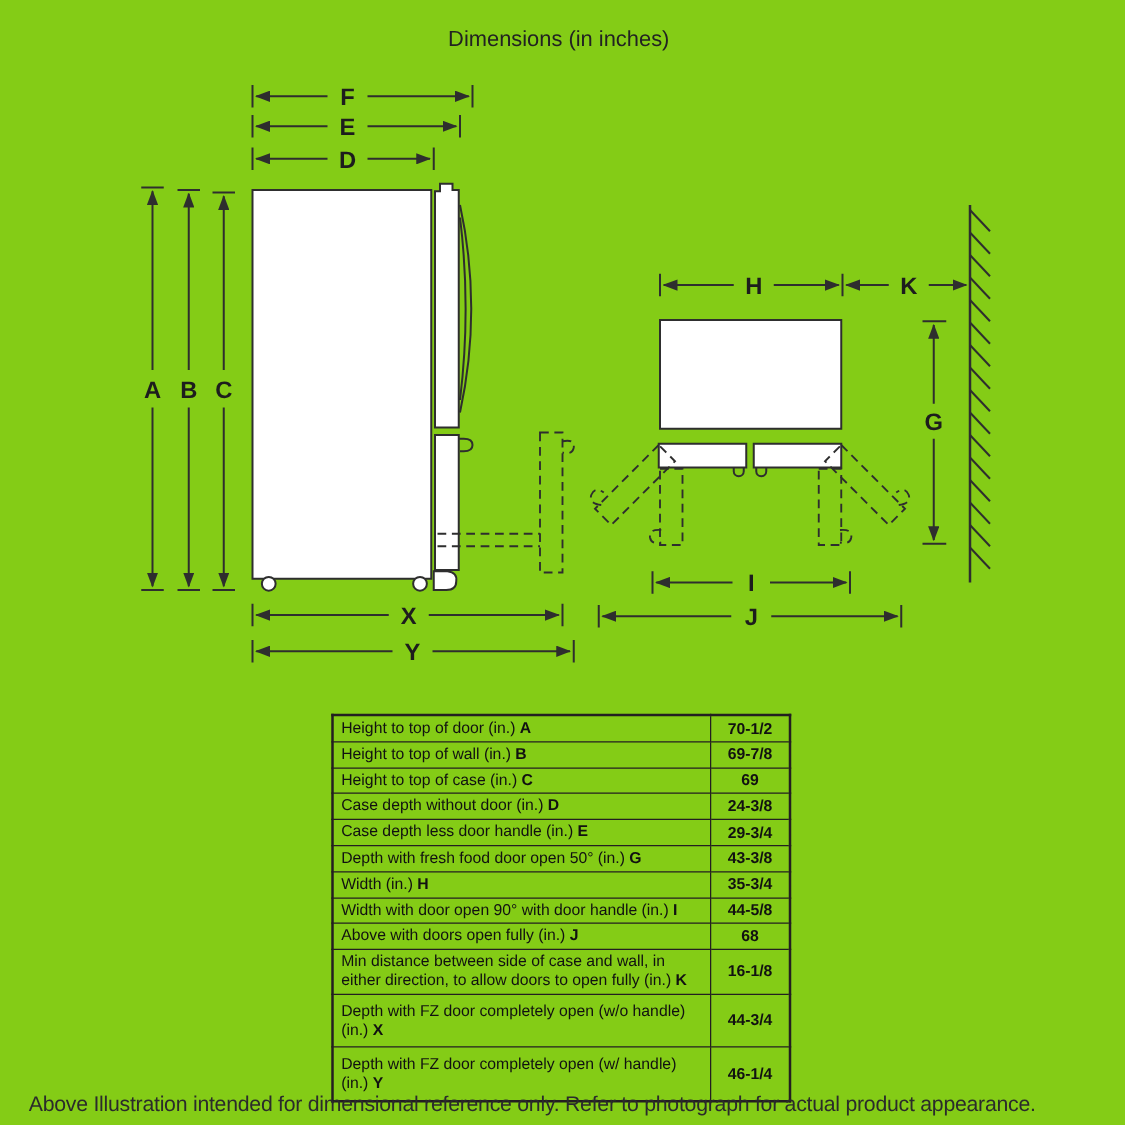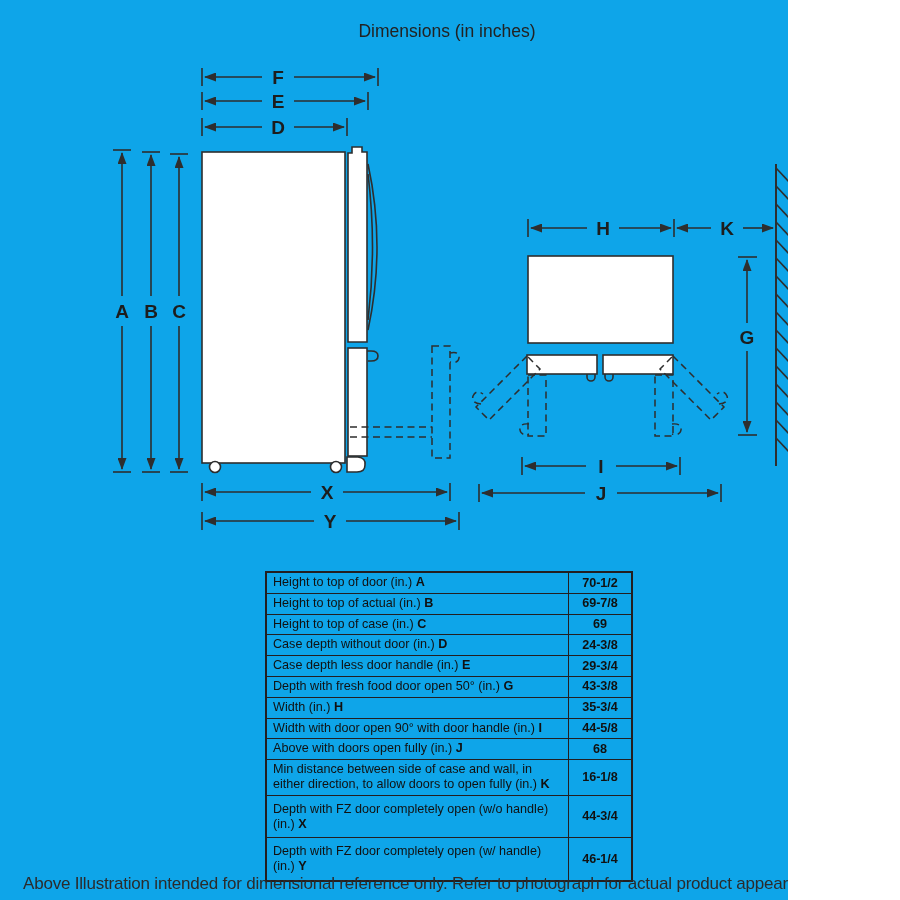--- a/index.html
+++ b/index.html
@@ -1,16 +1,16 @@
 <!DOCTYPE html>
 <html><head>
 <meta charset="utf-8">
 <style>
   html,body{margin:0;padding:0;background:#fff;}
-  .page{position:relative;width:788px;height:900px;background:#0ea5e9;overflow:hidden;
+  .page{position:relative;width:900px;height:900px;background:#84cc16;overflow:hidden;
         font-family:"Liberation Sans",sans-serif;color:#1d1d1d;}
   svg.diagram{position:absolute;left:0;top:0;display:block;}
 
   
   .ln{stroke:#2e2e2e;stroke-width:1.6;fill:none;}
   .ln2{stroke:#2e2e2e;stroke-width:2;fill:none;}
   .dash{stroke:#2e2e2e;stroke-width:1.5;fill:none;stroke-dasharray:7 4.5;}
   .shape{fill:#fff;stroke:#2e2e2e;stroke-width:1.6;}
   .lbl{font-family:"Liberation Sans",sans-serif;font-size:19px;font-weight:bold;
        fill:#1d1d1d;text-anchor:middle;}
@@ -202,21 +202,21 @@
   </svg>
 
   <table class="dim-table">
     <tbody>
     <tr>
       <td class="c1"><span class="label-text">Height to top of door (in.) </span><span class="label-key">A</span></td>
       <td class="c2"><span class="value">70-1/2</span></td>
     </tr>
 
     <tr>
-      <td class="c1"><span class="label-text">Height to top of actual (in.) </span><span class="label-key">B</span></td>
+      <td class="c1"><span class="label-text">Height to top of wall (in.) </span><span class="label-key">B</span></td>
       <td class="c2"><span class="value">69-7/8</span></td>
     </tr>
 
     <tr>
       <td class="c1"><span class="label-text">Height to top of case (in.) </span><span class="label-key">C</span></td>
       <td class="c2"><span class="value">69</span></td>
     </tr>
 
     <tr>
       <td class="c1"><span class="label-text">Case depth without door (in.) </span><span class="label-key">D</span></td>

